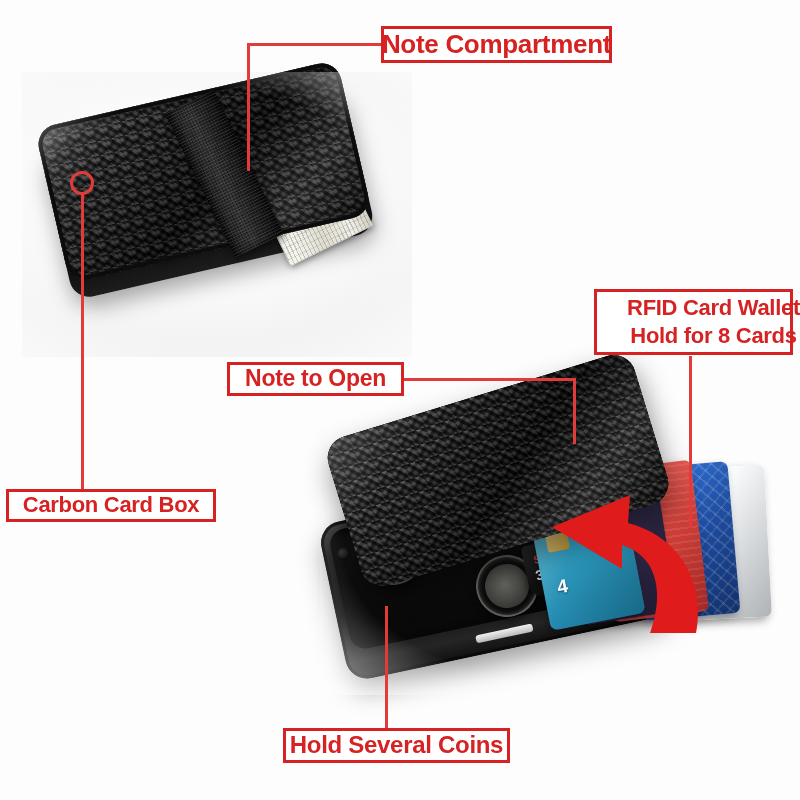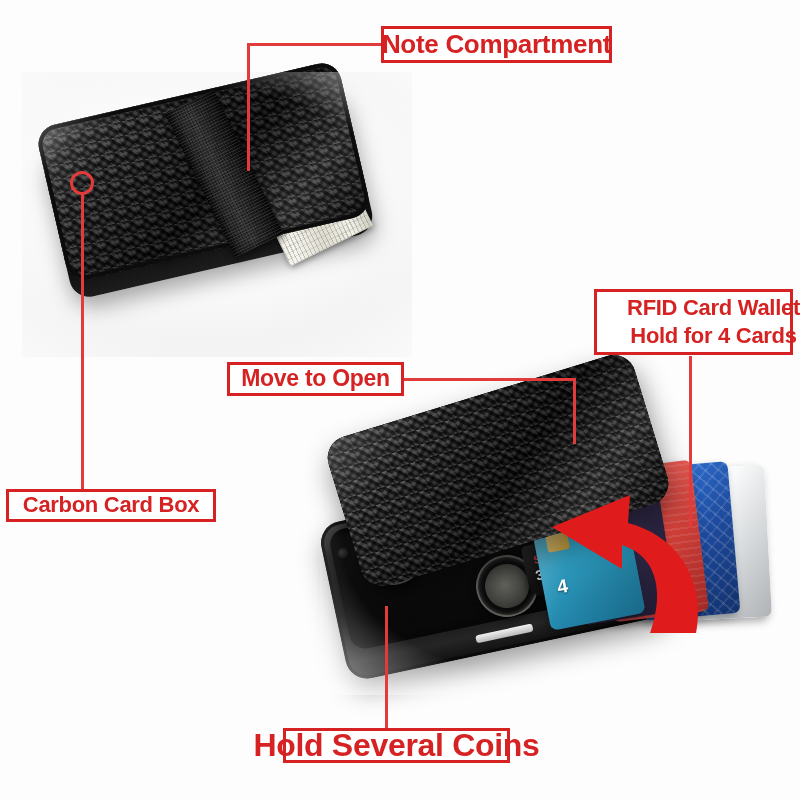--- a/index.html
+++ b/index.html
@@ -33,21 +33,21 @@
     letter-spacing:-0.3px;
     z-index:40;
   }
   .callout .ln { display:block; }
 
   #callout-note        { left:381px; top:26px;  width:231px; height:37px;  font-size:26px; }
   #callout-rfid        { left:594px; top:289px; width:199px; height:66px;  font-size:22px; padding:0 5px; }
   #callout-rfid .ln    { line-height:1.26;margin-left:40px; }
   #callout-move        { left:227px; top:362px; width:177px; height:34px;  font-size:23px; }
   #callout-carbon      { left:6px;   top:489px; width:210px; height:33px;  font-size:22px; }
-  #callout-coins       { left:283px; top:728px; width:227px; height:35px;  font-size:32px; }
+  #callout-coins       { left:283px; top:728px; width:227px; height:35px;  font-size:24px; }
 
   
   .leader { position:absolute; background:#e23b3b; z-index:35; }
   .leader.v { width:3px; }
   .leader.h { height:3px; }
 
   #leader-note-h   { left:247px; top:43px;  width:136px; }
   #leader-note-v   { left:247px; top:43px;  height:128px; }
   #leader-move-h   { left:402px; top:378px; width:174px; }
   #leader-move-v   { left:573px; top:378px; height:66px; }
@@ -461,25 +461,25 @@
   <div class="leader v" id="leader-carbon-v"></div>
   <div class="leader v" id="leader-coins-v"></div>
   <div id="circle-anno"></div>
 
   <div class="callout" id="callout-note">
     <span class="ln">Note Compartment</span>
   </div>
 
   <div class="callout" id="callout-rfid">
     <span class="ln">RFID Card Wallet</span>
-    <span class="ln">Hold for 4 Cards</span>
+    <span class="ln">Hold for 8 Cards</span>
   </div>
 
   <div class="callout" id="callout-move">
-    <span class="ln">Move to Open</span>
+    <span class="ln">Note to Open</span>
   </div>
 
   <div class="callout" id="callout-carbon">
     <span class="ln">Carbon Card Box</span>
   </div>
 
   <div class="callout" id="callout-coins">
     <span class="ln">Hold Several Coins</span>
   </div>
 

